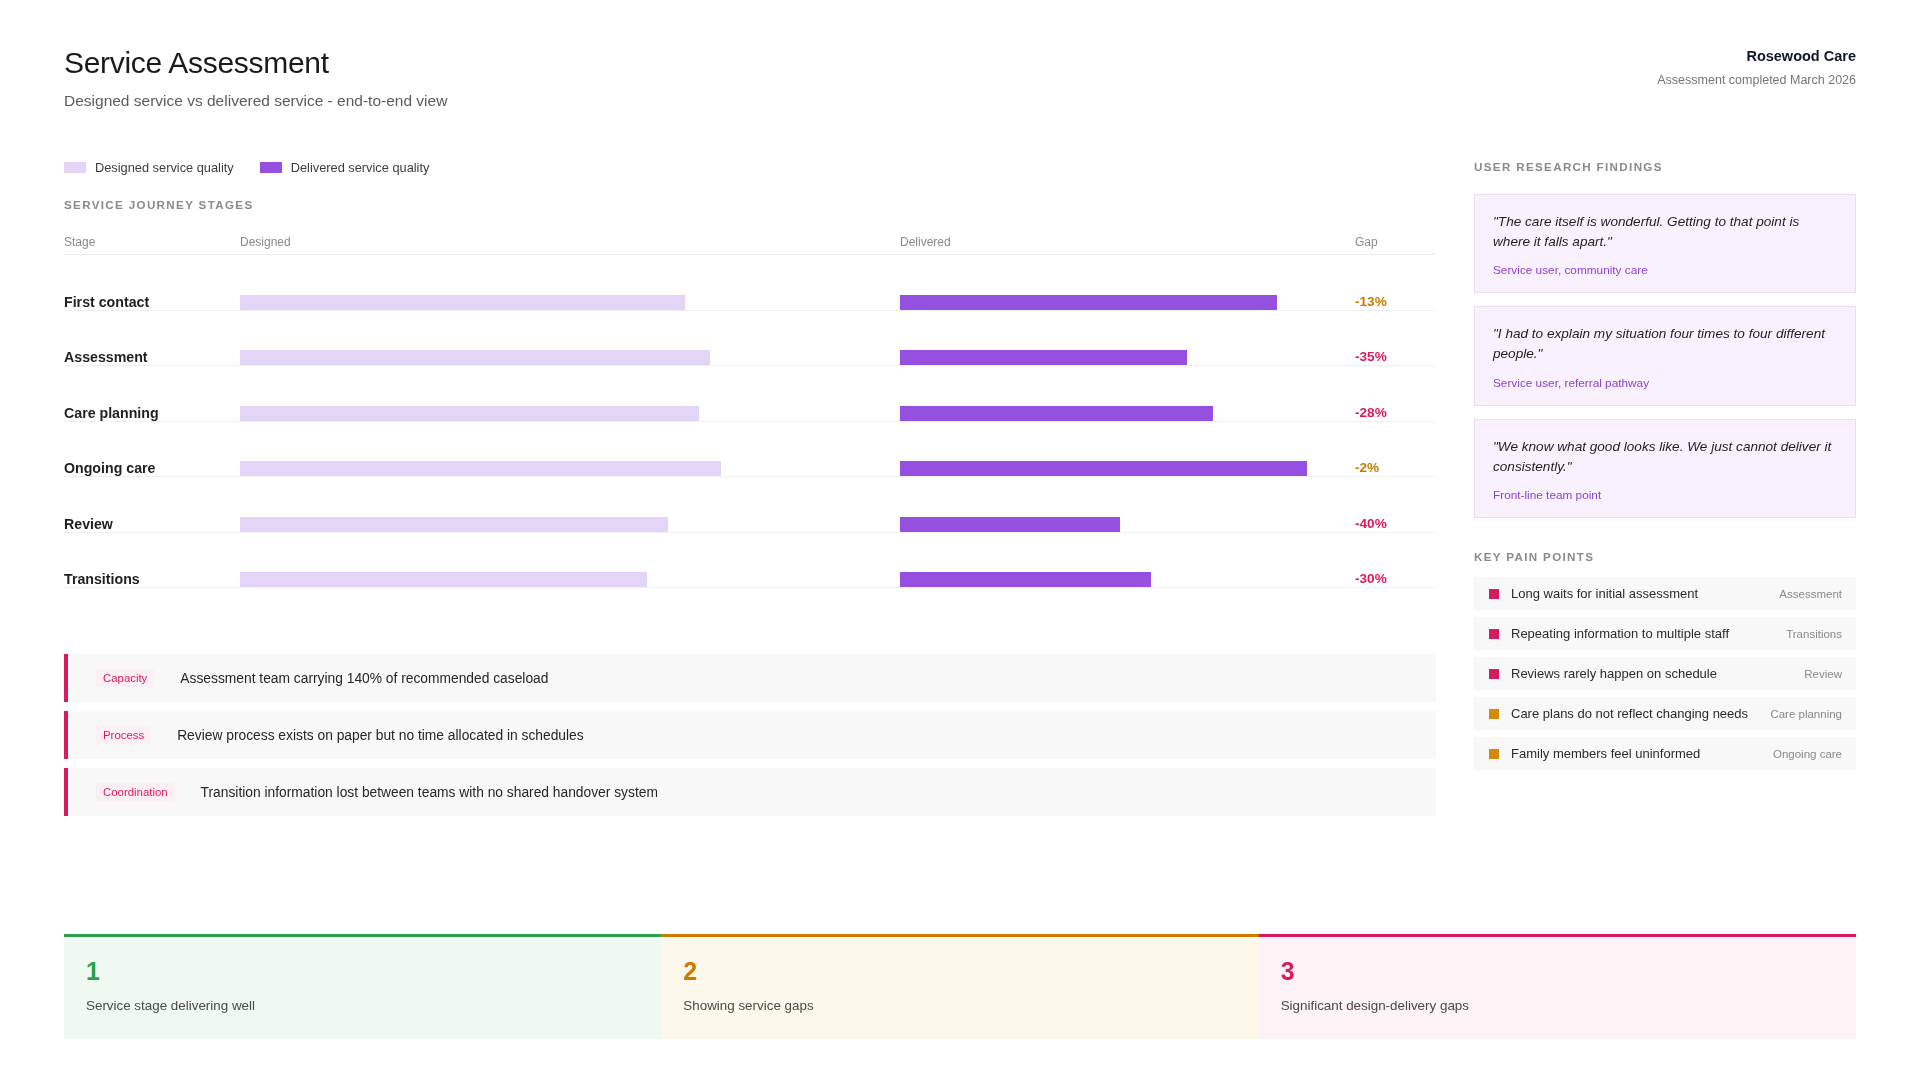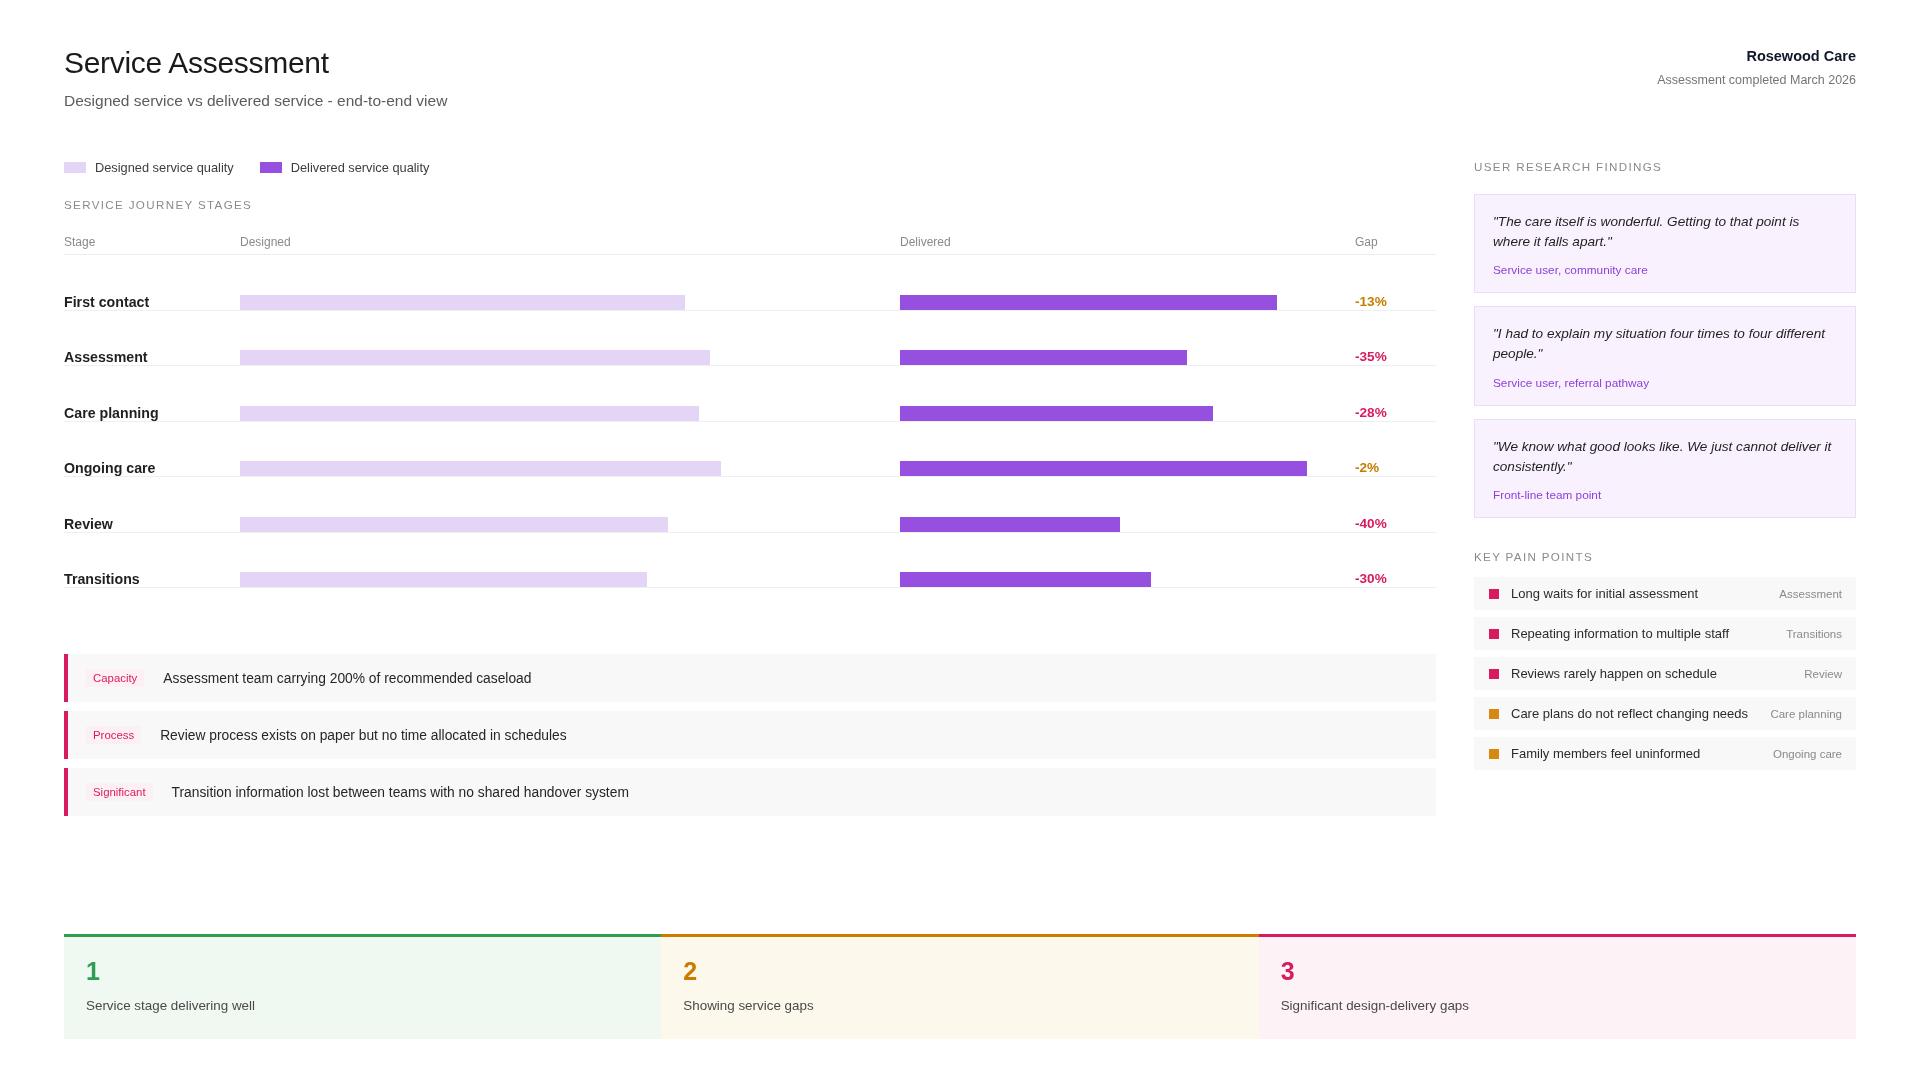--- a/index.html
+++ b/index.html
@@ -22,21 +22,21 @@
   .brand-meta { font-size: 12.5px; color: #757575; margin-top: 9px; }
 
   
   .legend { position: absolute; left: 64px; top: 160px; display: flex; align-items: center; gap: 26px; }
   .legend-item { display: flex; align-items: center; gap: 9px; }
   .legend-swatch { width: 22px; height: 11px; }
   .legend-label { font-size: 12.8px; color: #3d3d3d; }
 
   
   .section-label {
-    font-size: 11.6px; font-weight: normal; letter-spacing: 1.35px;
+    font-size: 11.6px; font-weight: bold; letter-spacing: 1.35px;
     color: #8a8a8a; text-transform: uppercase;
   }
 
   
   .journey { position: absolute; left: 64px; top: 198px; width: 1372px; }
   .journey-head { margin-bottom: 18px; }
   .thead { display: flex; align-items: center; height: 26px; border-bottom: 1px solid #ececec; }
   .th { font-size: 12px; color: #8a8a8a; }
   .col-stage  { width: 176px; flex: 0 0 176px; }
   .col-design { width: 660px; flex: 0 0 660px; }
@@ -48,23 +48,23 @@
   .bar-track { position: relative; height: 15px; }
   .bar { height: 15px; display: block; }
   .bar-designed { background: #E4D4F5; }
   .bar-delivered { background: #9550E0; }
   .gap-val { font-size: 13.6px; font-weight: bold; }
 
   
   .rootcauses { position: absolute; left: 64px; top: 634px; width: 1372px; }
   .rc-list { margin-top: 20px; display: flex; flex-direction: column; gap: 9px; }
   .rc-item {
-    display: flex; align-items: center; gap: 1px;
+    display: flex; align-items: center; gap: 8px;
     background: #f8f8f8; border-left: 4px solid #D81B60;
-    height: 48px; padding-left: 18px;
+    height: 48px; padding-left: 28px;
   }
   .rc-tag {
     font-size: 11.4px; color: #D81B60; background: #fdf0f4;
     padding: 3px 7px; font-weight: normal; white-space: nowrap;
   }
   .rc-text { font-size: 13.8px; color: #262626; margin-left: 18px; }
 
   
   .rail { position: absolute; left: 1474px; top: 160px; width: 382px; }
   .quotes { margin-top: 21px; display: flex; flex-direction: column; gap: 13px; }
@@ -182,28 +182,28 @@
           </div>
           <div class="col-gap"><span class="gap-val" style="color:#D81B60">-30%</span></div>
         </div>
       </div>
   </div>
 
   <div class="rootcauses">
     <div class="rc-list" id="rc-list">
         <div class="rc-item">
           <span class="rc-tag">Capacity</span>
-          <span class="rc-text">Assessment team carrying 200% of recommended caseload</span>
+          <span class="rc-text">Assessment team carrying 140% of recommended caseload</span>
         </div>
         <div class="rc-item">
           <span class="rc-tag">Process</span>
           <span class="rc-text">Review process exists on paper but no time allocated in schedules</span>
         </div>
         <div class="rc-item">
-          <span class="rc-tag">Significant</span>
+          <span class="rc-tag">Coordination</span>
           <span class="rc-text">Transition information lost between teams with no shared handover system</span>
         </div>
       </div>
   </div>
 
   <div class="rail">
     <div class="section-label">USER RESEARCH FINDINGS</div>
     <div class="quotes" id="quotes">
         <div class="quote-card">
           <div class="quote-text">"The care itself is wonderful. Getting to that point is where it falls apart."</div>

